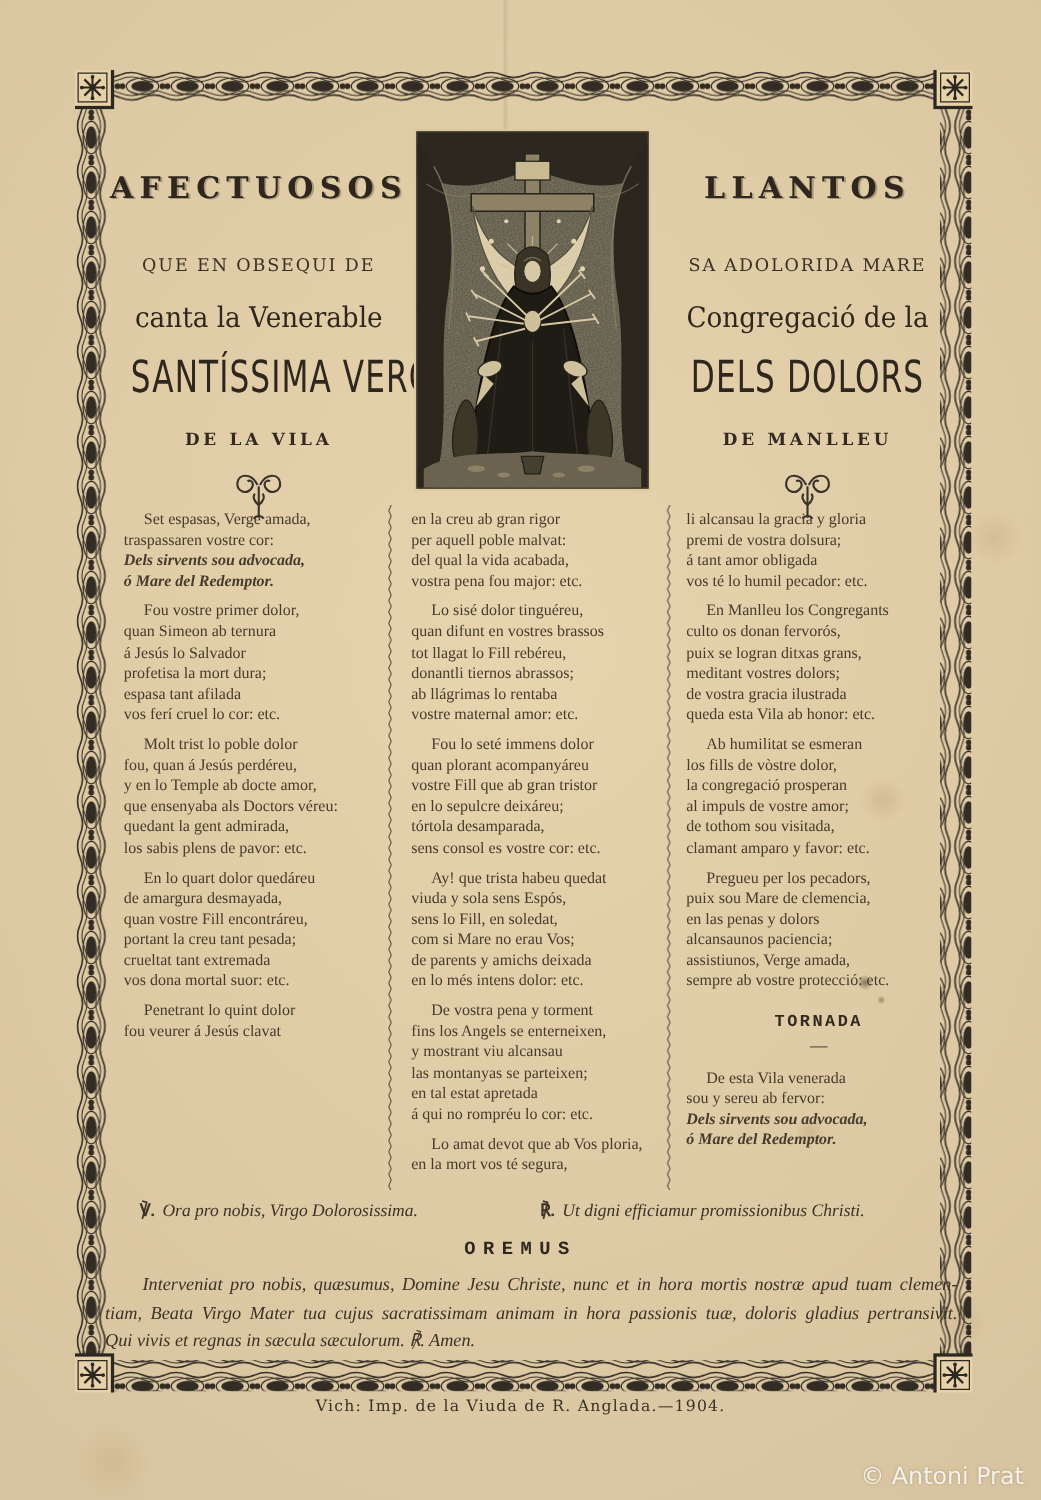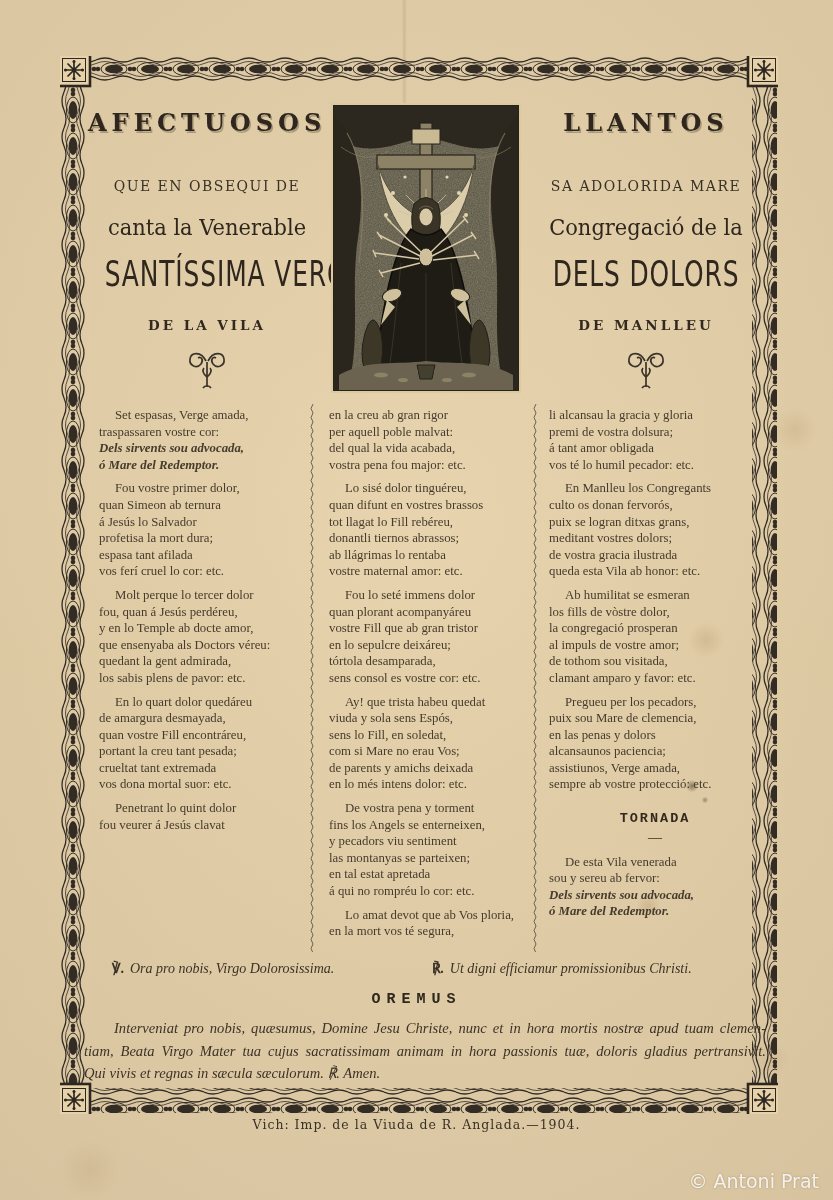--- a/index.html
+++ b/index.html
@@ -18,21 +18,21 @@
       radial-gradient(ellipse 120% 90% at 50% 45%, rgba(255,250,235,.10), rgba(95,75,45,.16) 98%),
       linear-gradient(180deg,#e8d4ad 0%,#e4cfa6 55%,#e7d3ad 100%);
     background-size:auto,auto,auto,auto,auto,auto,auto,833px 150px,auto,auto;
   }
   .abs{position:absolute;}
   
   .title-block{position:absolute;top:108px;text-align:center;color:#33291f;}
   #title-left{left:88px;width:238px;}
   #title-right{left:526px;width:240px;}
   .t1{font-family:"DejaVu Serif",serif;font-weight:700;font-size:24px;letter-spacing:5px;
-      color:#2f271d;text-shadow:1.5px 1.5px 0 rgba(72,60,44,.35);}
+      color:#2f271d;text-shadow:1.5px 1.5px 0 rgba(72,60,44,.35);margin-top:27px;}
   .t2{font-family:"DejaVu Serif",serif;font-size:14px;letter-spacing:1.5px;margin-top:41px;color:#3a3126;}
   .t3{font-family:"DejaVu Serif",serif;font-size:21px;margin-top:21px;color:#2f271d;
       display:block;transform:scaleY(1.08);}
   .t4{font-family:"DejaVu Sans",sans-serif;font-weight:400;font-size:29px;margin-top:18px;color:#2f271d;
       display:block;transform:scale(.86,1.22);transform-origin:center;white-space:nowrap;letter-spacing:1px;}
   .t5{font-family:"DejaVu Serif",serif;font-weight:700;font-size:13.5px;letter-spacing:3px;margin-top:26px;color:#33291f;}
   .fleuron{margin-top:14px;}
   
   .vcol{position:absolute;top:407px;font-size:12.8px;line-height:16.6px;color:#463b2c;}
   #vcol-1{left:99px;width:212px;}
@@ -235,21 +235,21 @@
       </div>
       <div class="stanza">
         <div class="line">Fou vostre primer dolor,</div>
         <div class="line">quan Simeon ab ternura</div>
         <div class="line">á Jesús lo Salvador</div>
         <div class="line">profetisa la mort dura;</div>
         <div class="line">espasa tant afilada</div>
         <div class="line">vos ferí cruel lo cor: etc.</div>
       </div>
       <div class="stanza">
-        <div class="line">Molt perque lo tercer dolor</div>
+        <div class="line">Molt trist lo poble dolor</div>
         <div class="line">fou, quan á Jesús perdéreu,</div>
         <div class="line">y en lo Temple ab docte amor,</div>
         <div class="line">que ensenyaba als Doctors véreu:</div>
         <div class="line">quedant la gent admirada,</div>
         <div class="line">los sabis plens de pavor: etc.</div>
       </div>
       <div class="stanza">
         <div class="line">En lo quart dolor quedáreu</div>
         <div class="line">de amargura desmayada,</div>
         <div class="line">quan vostre Fill encontráreu,</div>
@@ -289,21 +289,21 @@
         <div class="line">Ay! que trista habeu quedat</div>
         <div class="line">viuda y sola sens Espós,</div>
         <div class="line">sens lo Fill, en soledat,</div>
         <div class="line">com si Mare no erau Vos;</div>
         <div class="line">de parents y amichs deixada</div>
         <div class="line">en lo més intens dolor: etc.</div>
       </div>
       <div class="stanza">
         <div class="line">De vostra pena y torment</div>
         <div class="line">fins los Angels se enterneixen,</div>
-        <div class="line">y pecadors viu sentiment</div>
+        <div class="line">y mostrant viu alcansau</div>
         <div class="line">las montanyas se parteixen;</div>
         <div class="line">en tal estat apretada</div>
         <div class="line">á qui no rompréu lo cor: etc.</div>
       </div>
       <div class="stanza">
         <div class="line">Lo amat devot que ab Vos ploria,</div>
         <div class="line">en la mort vos té segura,</div>
       </div>
     </div>
   <div class="vcol" id="vcol-3">

